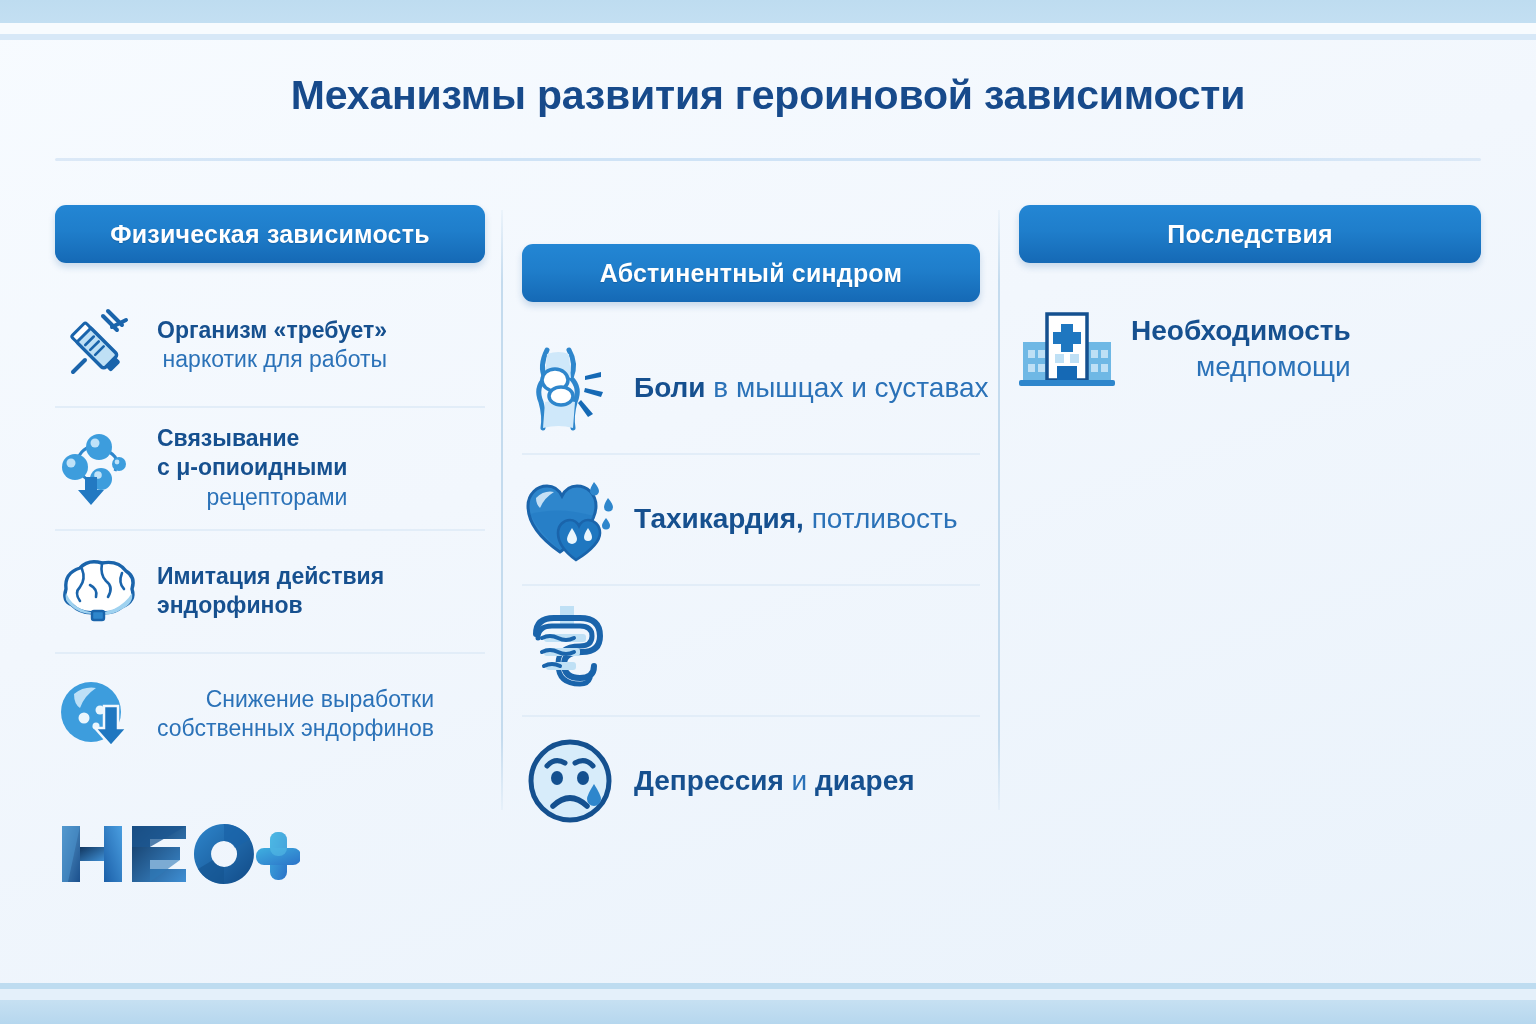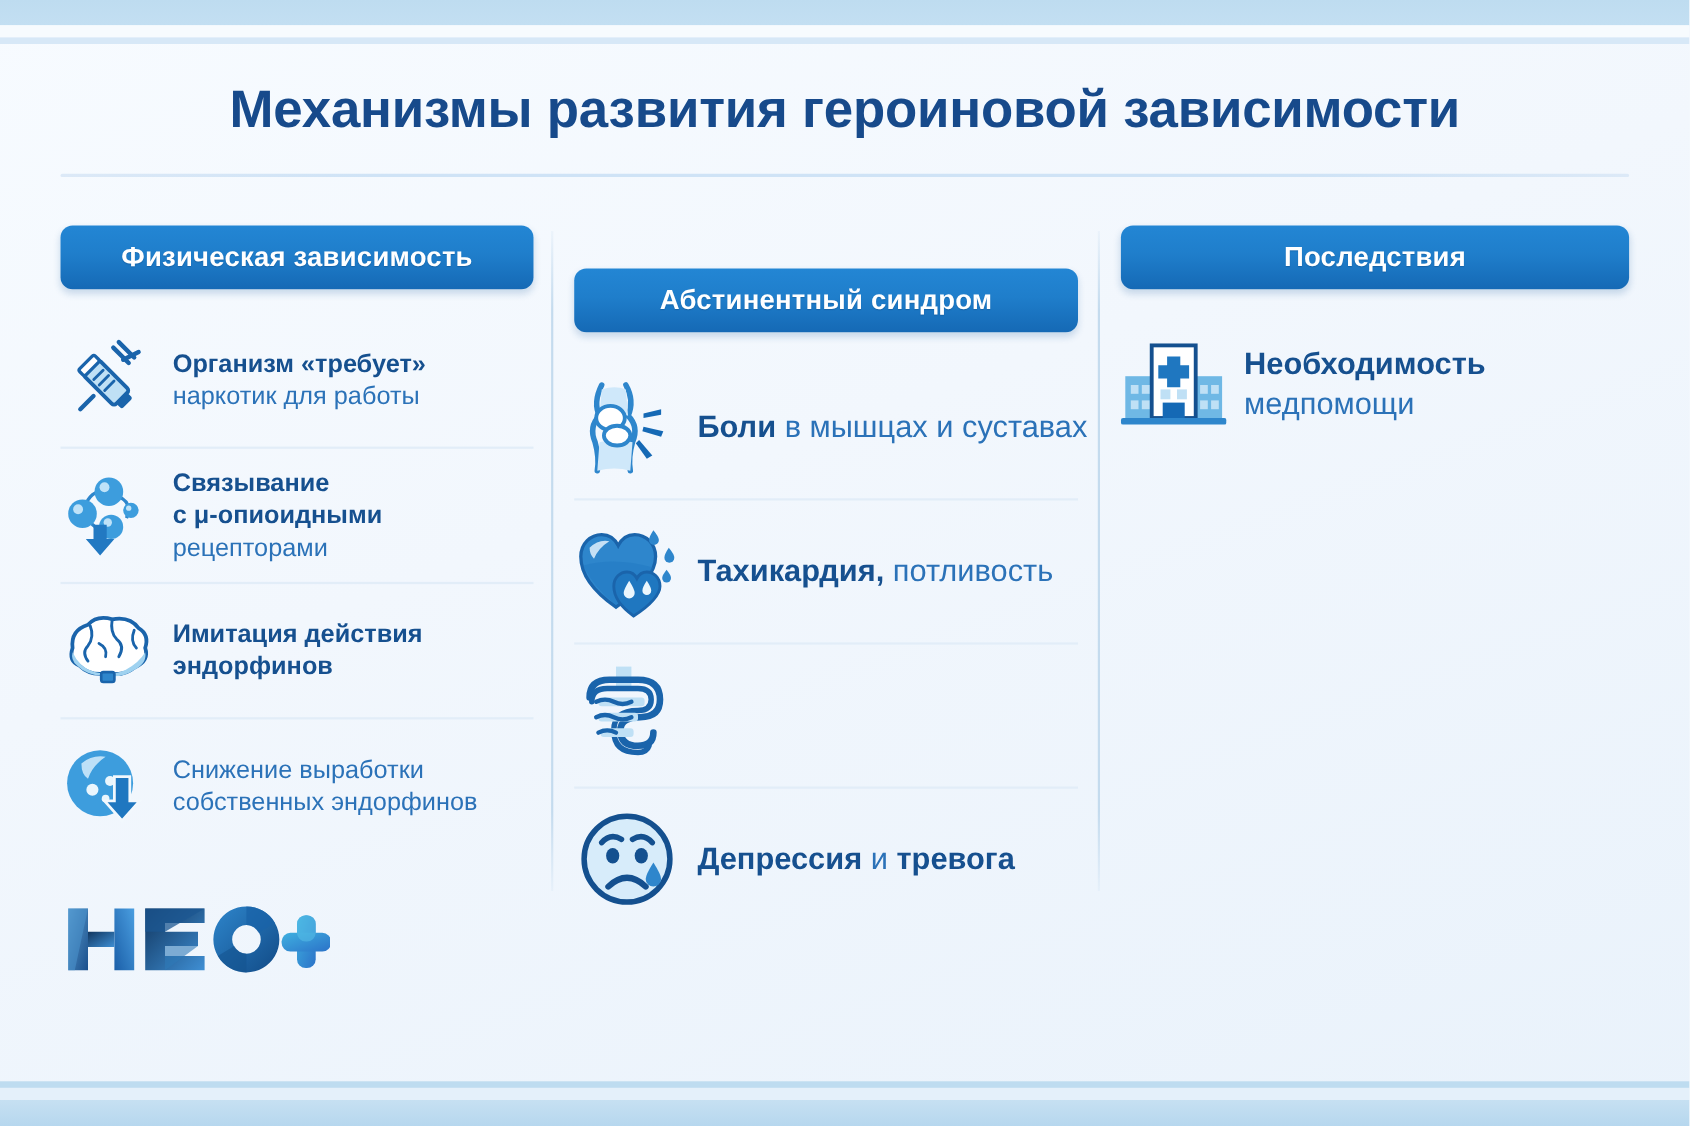--- a/index.html
+++ b/index.html
@@ -61,21 +61,21 @@
     width: 100%; height: 24px;
     background: linear-gradient(180deg, #c6e0f2 0%, #b6d7ee 100%);
   }
 
   
   .title {
     position: absolute;
     left: 0; top: 72px;
     width: 100%;
     text-align: center;
-    font-size: 48px;
+    font-size: 41px;
     font-weight: bold;
     color: #174a8b;
     letter-spacing: -0.2px;
   }
   .title-rule {
     position: absolute;
     left: 55px; top: 158px;
     width: 1426px; height: 3px;
     background: linear-gradient(90deg, #dce9f7 0%, #cfe3f6 20%, #cfe3f6 80%, #dce9f7 100%);
     border-radius: 2px;
@@ -145,21 +145,21 @@
   }
   .item-icon svg { display: block; }
 
   .item-text {
     color: #1d5fa6;
     font-size: 23px;
     line-height: 1.28;
   }
   .item-text .ln { display: block; white-space: nowrap; }
   .item-text b { font-weight: bold; color: #16508f; }
-  .item-text .rg { font-weight: normal; color: #2b72b8; }
+  .item-text .rg { font-weight: normal; color: #2b72b8; text-align: right; }
 
   
   .col-0 .item { min-height: 96px; }
   .col-1 .item { min-height: 104px; }
   .col-2 .item { min-height: 104px; }
   .col-1 .item-icon, .col-2 .item-icon { width: 96px; height: 96px; }
   .col-1 .item-text, .col-2 .item-text { font-size: 28px; }
 
   
   .logo {
@@ -355,21 +355,21 @@
               <circle cx="45" cy="45" r="39" fill="#d7ecfa" stroke="#14508f" stroke-width="5"></circle>
               <path d="M22 30 Q30 21 40 27" fill="none" stroke="#14508f" stroke-width="5" stroke-linecap="round"></path>
               <path d="M50 27 Q60 21 68 30" fill="none" stroke="#14508f" stroke-width="5" stroke-linecap="round"></path>
               <ellipse cx="32" cy="42" rx="6" ry="7" fill="#14508f"></ellipse>
               <ellipse cx="58" cy="42" rx="6" ry="7" fill="#14508f"></ellipse>
               <path d="M28 70 Q45 54 62 70" fill="none" stroke="#14508f" stroke-width="5.5" stroke-linecap="round"></path>
               <path d="M69 48 q7 11 7 15 a7 7 0 0 1 -14 0 q0 -4 7 -15 z" fill="#2e86cc"></path>
             </svg>
           </span>
           <span class="item-text">
-            <span class="ln"><b>Депрессия</b><span class="rg"> и </span><b>тревога</b></span>
+            <span class="ln"><b>Депрессия</b><span class="rg"> и </span><b>диарея</b></span>
           </span>
         </div>
 
       </div>
     </div>
 
     <div class="col col-2">
       <div class="col-header">Последствия</div>
       <div class="items">
 

